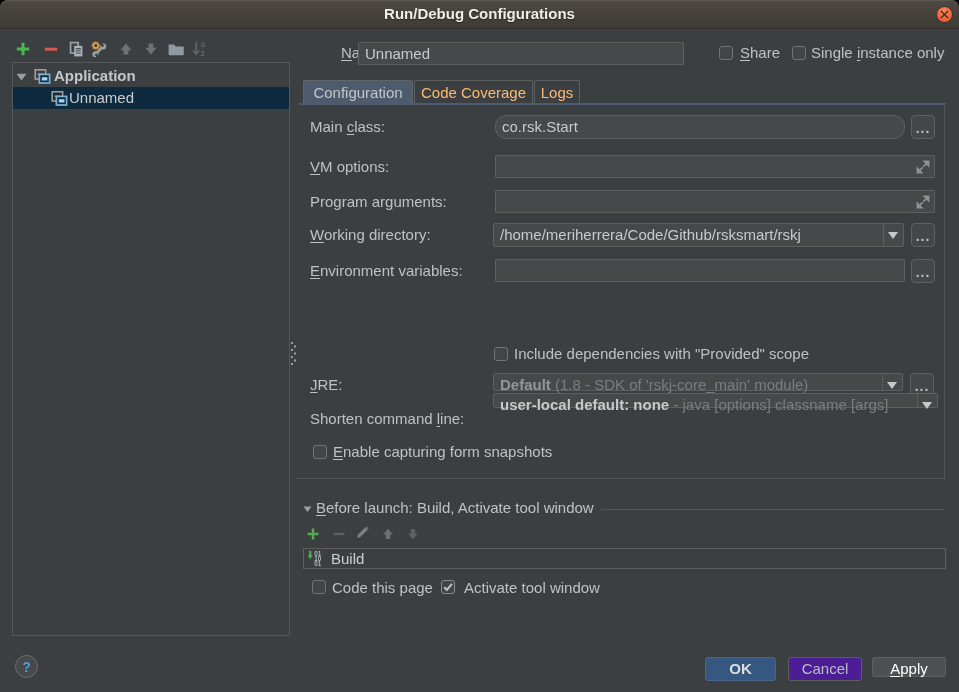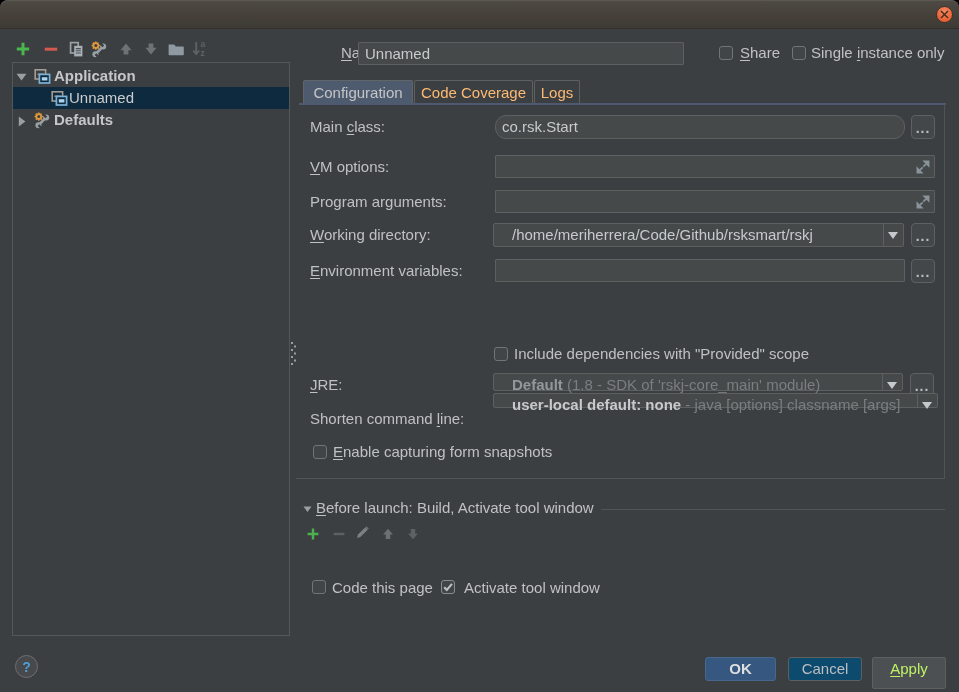--- a/index.html
+++ b/index.html
@@ -18,21 +18,21 @@
 .abs { position:absolute; }
 u { text-decoration:underline; text-underline-offset:2px; }
 
 .treepanel { position:absolute; left:12px; top:33px; width:278px; height:574px; border:1px solid #555759; background:#3c3f41; }
 .trow { position:absolute; left:0; width:276px; height:22px; line-height:22px; white-space:nowrap; color:#cbcdcf; }
 .trow b { color:#c4c6c8; }
 .ticon { position:absolute; top:3px; }
 
 .fld { position:absolute; background:#45494a; border:1px solid #5e6060; border-radius:1px; color:#c8cacc; line-height:21px; padding-left:6px; white-space:nowrap; overflow:hidden; }
 .btn3 { position:absolute; width:24px; height:24px; background:#43474a; border:1px solid #5e6062; border-radius:4px; color:#bcbfc1; text-align:center; line-height:24px; font-weight:bold; letter-spacing:1px; font-size:14px; }
-.combo { position:absolute; background:#45494a; border:1px solid #5e6060; border-radius:2px; line-height:21px; padding-left:18px; white-space:nowrap; color:#c8cacc; }
+.combo { position:absolute; background:#45494a; border:1px solid #5e6060; border-radius:2px; line-height:21px; padding-left:6px; white-space:nowrap; color:#c8cacc; }
 .carr { position:absolute; top:0; bottom:0; width:20px; border-left:1px solid #5e6060; }
 .carr:after { content:""; position:absolute; left:4px; top:8px; border-left:5.5px solid transparent; border-right:5.5px solid transparent; border-top:7px solid #c6c9cb; }
 .cb { position:absolute; width:14px; height:14px; background:#414547; border:1px solid #717577; border-radius:3px; }
 .tab { position:absolute; top:51px; height:24px; line-height:23px; text-align:center; color:#fdba74; }
 .tabsel { background:#4e5a6e; border:1px solid #5f6569; border-bottom:none; border-radius:2px 2px 0 0; color:#c3c5c7; }
 .tabun { border:1px solid #5e6060; border-bottom:none; border-radius:2px 2px 0 0; }
 .gray { color:#7b7e80; }
 .hline { position:absolute; height:1px; background:#5e6060; }
 .lbl { position:absolute; color:#bfc1c3; }
 </style>
@@ -102,40 +102,20 @@
       </div>
       <div class="trow" style="top:24px; background:#0e2a3e;">
         <svg class="ticon" style="left:38px;" width="17" height="17" viewBox="0 0 17 17">
           <rect x="1.2" y="1.8" width="10.4" height="9.2" fill="none" stroke="#a49d96" stroke-width="1.6"></rect>
           <path d="M3.4 6.2h6" stroke="#8f8a84" stroke-width="1.5"></path>
           <rect x="5.4" y="6.4" width="10.2" height="8.6" fill="#0e2a3e" stroke="#7cb2d8" stroke-width="1.7"></rect>
           <rect x="7.8" y="9.2" width="5.6" height="3.3" fill="#a9d3ee"></rect>
         </svg>
         <span style="margin-left:56px;">Unnamed</span>
       </div>
-      <div class="trow" style="top:46px;">
-        <svg class="ticon" style="left:5px; top:7px;" width="8" height="11" viewBox="0 0 8 11">
-          <path d="M0.8 0.5v10L7.4 5.5Z" fill="#9a9ea1"></path>
-        </svg>
-        <svg class="ticon" style="left:21px;" width="17" height="17" viewBox="0 0 17 17">
-          <g fill="#e09a3e">
-            <circle cx="4.8" cy="4.6" r="3.3"></circle>
-            <g stroke="#e09a3e" stroke-width="1.5">
-              <path d="M4.8 0.4v2M4.8 6.8v2M0.6 4.6h2M7 4.6h2M1.8 1.6l1.4 1.4M6.4 6.2l1.4 1.4M7.8 1.6L6.4 3M3.2 6.2L1.8 7.6"></path>
-            </g>
-          </g>
-          <circle cx="4.8" cy="4.6" r="1.5" fill="#3c3f41"></circle>
-          <line x1="4.6" y1="13" x2="12" y2="5.6" stroke="#9aa1a5" stroke-width="2.6"></line>
-          <circle cx="12.2" cy="5.4" r="3.0" fill="#9aa1a5"></circle>
-          <rect x="11.1" y="-0.5" width="2.4" height="6" fill="#3c3f41" transform="rotate(-45 12.2 5.4)"></rect>
-          <circle cx="4.4" cy="13.2" r="3.0" fill="#9aa1a5"></circle>
-          <rect x="3.3" y="13.2" width="2.4" height="6" fill="#3c3f41" transform="rotate(-45 4.4 13.2)"></rect>
-        </svg>
-        <span style="margin-left:41px;"><b>Defaults</b></span>
-      </div>
     </div>
 
     <svg class="abs" style="left:290px; top:312px;" width="7" height="26" viewBox="0 0 7 26">
       <g fill="#9a9da0">
         <rect x="1" y="1" width="2" height="2"></rect>
         <rect x="4" y="4.5" width="2" height="2"></rect>
         <rect x="1" y="8" width="2" height="2"></rect>
         <rect x="4" y="11.5" width="2" height="2"></rect>
         <rect x="1" y="15" width="2" height="2"></rect>
         <rect x="4" y="18.5" width="2" height="2"></rect>
@@ -221,35 +201,46 @@
       <path d="M2 13l1-3.4 7.2-7.2 2.4 2.4-7.2 7.2Z" fill="#7b8084"></path>
       <path d="M10.2 2.4l1.2-1.2 2.4 2.4-1.2 1.2Z" fill="#6a6f73"></path>
     </svg>
     <svg class="abs" style="left:381px; top:498px;" width="14" height="14" viewBox="0 0 14 14">
       <path d="M7 1.8L12 7.6H9.2V12H4.8V7.6H2Z" fill="#6c7073"></path>
     </svg>
     <svg class="abs" style="left:406px; top:498px;" width="14" height="14" viewBox="0 0 14 14">
       <path d="M7 12.2L12 6.4H9.2V2H4.8V6.4H2Z" fill="#5d6163"></path>
     </svg>
 
+    <div class="abs" style="left:303px; top:519px; width:643px; height:21px; border:1px solid #5e6060; background:#3c3f41; line-height:19px; color:#cbcdcf;">
+      <svg class="abs" style="left:3px; top:1px;" width="20" height="17" viewBox="0 0 20 17">
+        <path d="M3.2 0.8v5" stroke="#4db04f" stroke-width="2.2" fill="none"></path>
+        <path d="M0.7 5L3.2 9.2L5.7 5Z" fill="#4db04f"></path>
+        <text x="7.2" y="5.6" font-size="6.4" fill="#b2b5b7" font-family="Liberation Sans" font-weight="bold">01</text>
+        <text x="7.2" y="11" font-size="6.4" fill="#b2b5b7" font-family="Liberation Sans" font-weight="bold">10</text>
+        <text x="7.2" y="16.4" font-size="6.4" fill="#b2b5b7" font-family="Liberation Sans" font-weight="bold">01</text>
+      </svg>
+      <span style="margin-left:27px;">Build</span>
+    </div>
 
     <div class="cb" style="left:312px; top:551px;"></div>
     <div class="lbl" style="left:332px; top:550px;">Code this page</div>
     <div class="cb" style="left:441px; top:551px; border-color:#898d8f;">
       <svg width="12" height="12" viewBox="0 0 12 12" style="position:absolute;left:0;top:0;">
         <path d="M2.2 6.2L4.8 9L10 2.8" stroke="#bec1c3" stroke-width="2.1" fill="none"></path>
       </svg>
     </div>
     <div class="lbl" style="left:464px; top:550px;">Activate tool window</div>
 
     <div class="abs" style="left:15px; top:626px; width:23px; height:23px; border:1px solid #6c7073; border-radius:50%; background:#47494b; text-align:center; line-height:22px; color:#4a9fd8; font-weight:bold; font-size:14px;">?</div>
     <div class="abs" style="left:705px; top:628px; width:71px; height:24px; background:#365880; border:1px solid #47688c; border-radius:3px; text-align:center; line-height:22px; color:#dcdee0; font-weight:bold;">OK</div>
-    <div class="abs" style="left:788px; top:628px; width:74px; height:24px; background:#0c4a6e; border:1px solid #5e6060; border-radius:3px; text-align:center; line-height:22px; color:#bdbfc1;">Cancel</div>
-    <div class="abs" style="left:872px; top:628px; width:74px; height:32px; background:#4c5053; border:1px solid #5e6060; border-radius:2px; text-align:center; line-height:22px; color:#bef264;"><u>A</u>pply</div>
+    <div class="abs" style="left:788px; top:628px; width:74px; height:24px; background:#4c1d95; border:1px solid #5e6060; border-radius:3px; text-align:center; line-height:22px; color:#bdbfc1;">Cancel</div>
+    <div class="abs" style="left:872px; top:628px; width:74px; height:20px; background:#4c5053; border:1px solid #5e6060; border-radius:2px; text-align:center; line-height:22px; color:#ffffff;"><u>A</u>pply</div>
   </div>
 
   <div class="titlebar">
+    <div class="title">Run/Debug Configurations</div>
     <div class="closebtn">
       <svg width="9" height="9" viewBox="0 0 9 9" style="position:absolute;left:3px;top:3px;">
         <path d="M1 1L8 8M8 1L1 8" stroke="#482f1f" stroke-width="1.5"></path>
       </svg>
     </div>
   </div>
 
 </body></html>

